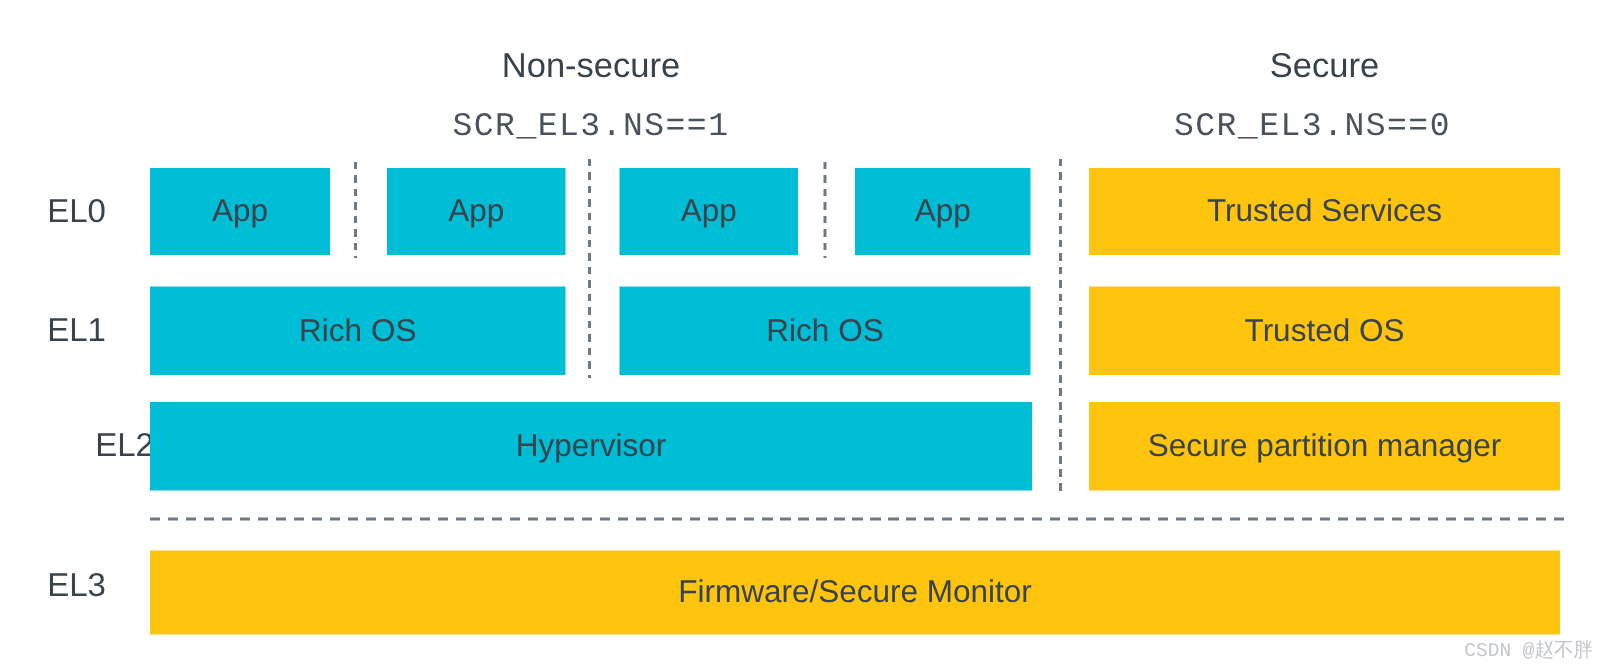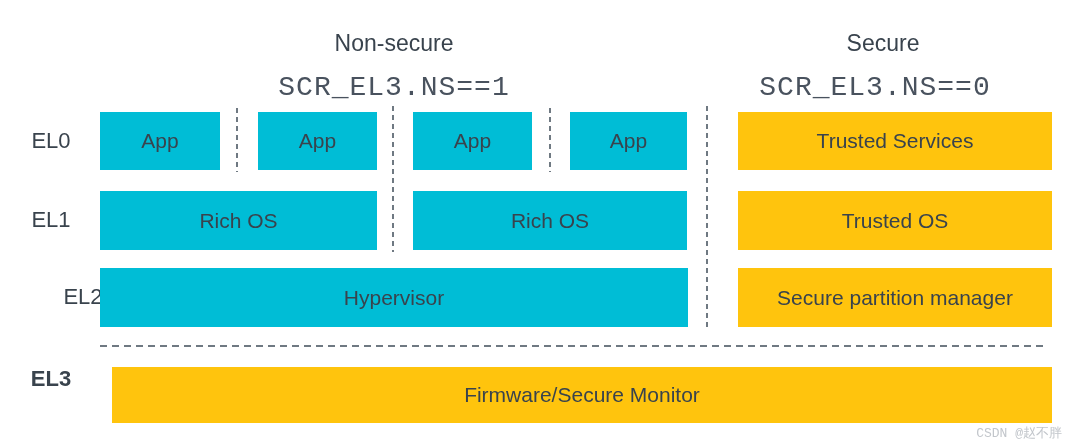--- a/index.html
+++ b/index.html
@@ -20,35 +20,35 @@
   }
   .hdr-title{
     position:absolute;top:30px;height:28px;
     text-align:center;font-size:23px;color:var(--text-dark);
     font-weight:500;
   }
   .hdr-sub{
     position:absolute;top:72px;height:24px;
     text-align:center;
     font-family:"Liberation Mono","DejaVu Sans Mono",monospace;
-    font-size:28px;letter-spacing:1px;color:var(--subtitle);
+    font-size:22px;letter-spacing:1px;color:var(--subtitle);
   }
   .row-label{
     position:absolute;left:26px;width:50px;
     text-align:center;font-size:22px;color:var(--text-dark);
     font-weight:500;line-height:24px;
   }
   .box{
     position:absolute;
     display:flex;align-items:center;justify-content:center;
     font-size:21px;color:var(--text-dark);
     box-sizing:border-box;
   }
   .box.cyan{background:var(--cyan);}
-  .box.yellow{background:var(--yellow);margin-left:12px;}
+  .box.yellow{background:var(--yellow);}
   .vdash{
     position:absolute;width:2px;
     background:repeating-linear-gradient(to bottom,var(--dash) 0 5px,transparent 5px 9px);
   }
   .hdash{
     position:absolute;height:2px;
     background:repeating-linear-gradient(to right,var(--dash) 0 7px,transparent 7px 12px);
   }
   .watermark{
     position:absolute;right:6px;top:424px;
@@ -62,21 +62,21 @@
 
   <div class="hdr-title" style="left:100px;width:588px;">Non-secure</div>
   <div class="hdr-sub" style="left:100px;width:588px;">SCR_EL3.NS==1</div>
 
   <div class="hdr-title" style="left:726px;width:314px;">Secure</div>
   <div class="hdr-sub" style="left:718px;width:314px;">SCR_EL3.NS==0</div>
 
   <div class="row-label" style="top:129px;">EL0</div>
   <div class="row-label" style="top:208px;">EL1</div>
   <div class="row-label" style="top:285px;margin-left:32px;">EL2</div>
-  <div class="row-label" style="top:367px;font-weight:bold;">EL3</div>
+  <div class="row-label" style="top:378px;">EL3</div>
 
   <div class="box cyan" style="left:100px;top:112px;width:120px;height:58px;">App</div>
   <div class="box cyan" style="left:258px;top:112px;width:119px;height:58px;">App</div>
   <div class="box cyan" style="left:413px;top:112px;width:119px;height:58px;">App</div>
   <div class="box cyan" style="left:570px;top:112px;width:117px;height:58px;">App</div>
   <div class="box yellow" style="left:726px;top:112px;width:314px;height:58px;">Trusted Services</div>
 
   <div class="box cyan" style="left:100px;top:191px;width:277px;height:59px;">Rich OS</div>
   <div class="box cyan" style="left:413px;top:191px;width:274px;height:59px;">Rich OS</div>
   <div class="box cyan" style="left:100px;top:268px;width:588px;height:59px;">Hypervisor</div>

